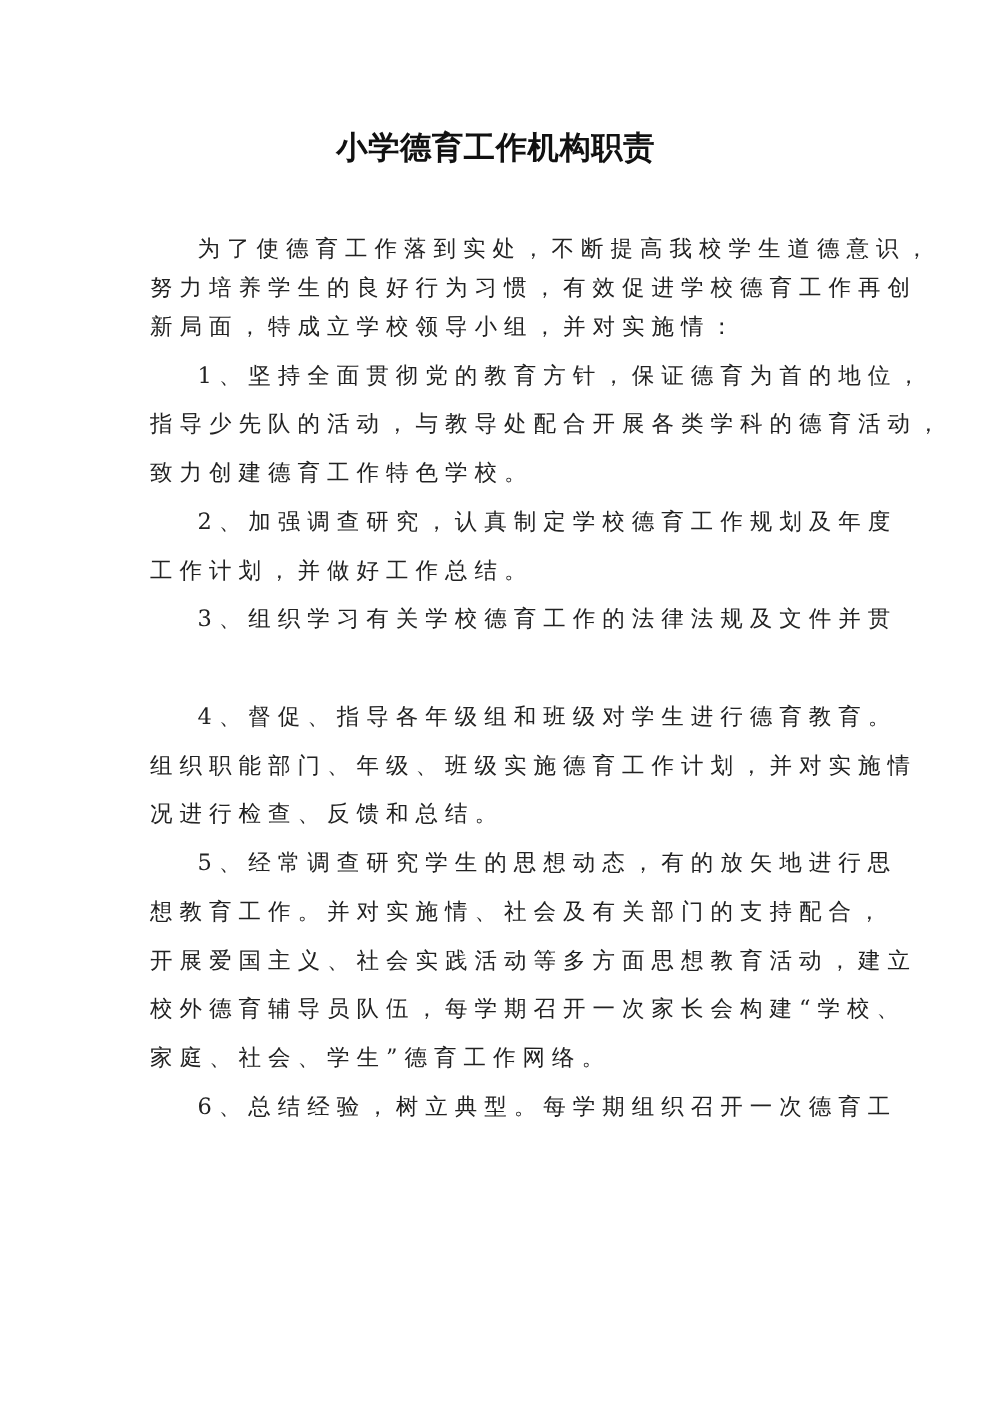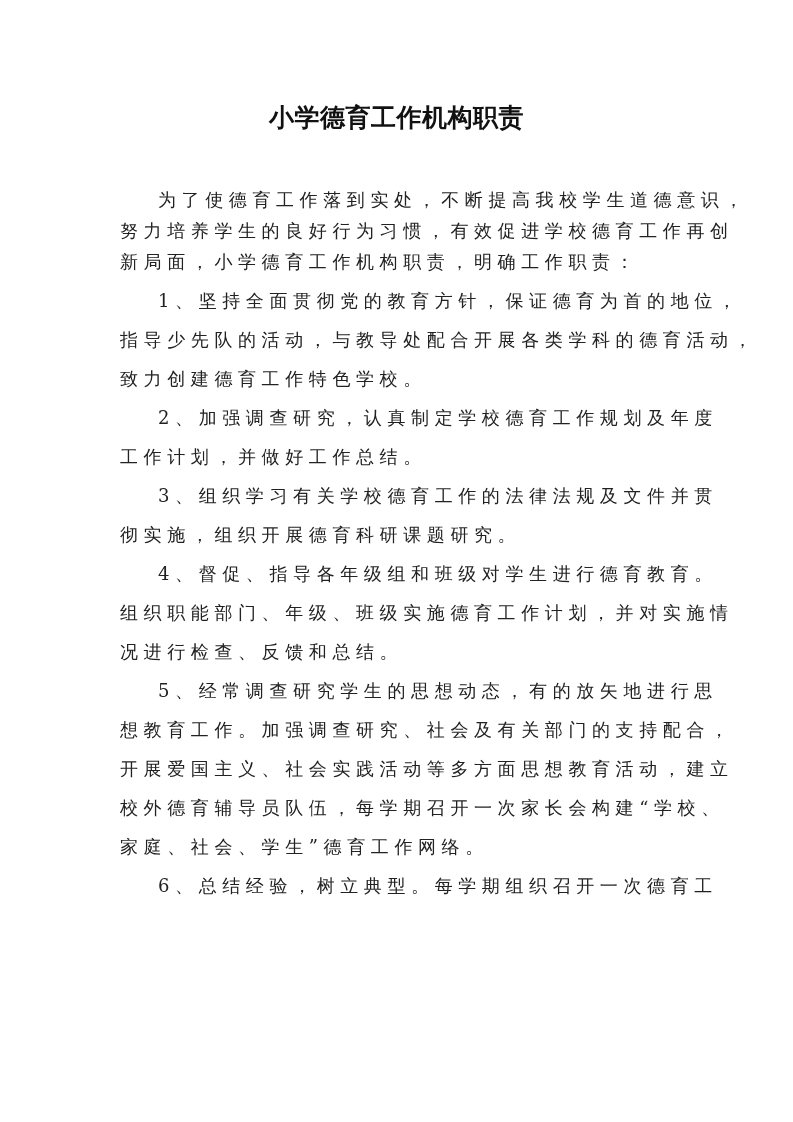--- a/index.html
+++ b/index.html
@@ -18,36 +18,35 @@
     .indent { left: 158px; }
   </style>
 </head>
 <body>
 
 <div class="page">
   <div class="title">小学德育工作机构职责</div>
 
   <div class="line" style="top:215px">努力培养学生的良好行为习惯，有效促进学校德育工作再创</div>
   <div class="line indent" style="top:184px">为了使德育工作落到实处，不断提高我校学生道德意识，</div>
-  <div class="line" style="top:246px">新局面，小学德育工作机构职责，明确工作职责：</div>
+  <div class="line" style="top:246px">新局面，特成立学校领导小组，并对实施情：</div>
 
   <div class="line indent" style="top:285px">1、坚持全面贯彻党的教育方针，保证德育为首的地位，</div>
   <div class="line" style="top:324px">指导少先队的活动，与教导处配合开展各类学科的德育活动，</div>
   <div class="line" style="top:363px">致力创建德育工作特色学校。</div>
 
   <div class="line indent" style="top:402px">2、加强调查研究，认真制定学校德育工作规划及年度</div>
   <div class="line" style="top:441px">工作计划，并做好工作总结。</div>
 
   <div class="line indent" style="top:480px">3、组织学习有关学校德育工作的法律法规及文件并贯</div>
-  <div class="line" style="top:519px">彻实施，组织开展德育科研课题研究。</div>
 
   <div class="line indent" style="top:558px">4、督促、指导各年级组和班级对学生进行德育教育。</div>
   <div class="line" style="top:597px">组织职能部门、年级、班级实施德育工作计划，并对实施情</div>
   <div class="line" style="top:636px">况进行检查、反馈和总结。</div>
 
   <div class="line indent" style="top:675px">5、经常调查研究学生的思想动态，有的放矢地进行思</div>
-  <div class="line" style="top:714px">想教育工作。加强调查研究、社会及有关部门的支持配合，</div>
+  <div class="line" style="top:714px">想教育工作。并对实施情、社会及有关部门的支持配合，</div>
   <div class="line" style="top:753px">开展爱国主义、社会实践活动等多方面思想教育活动，建立</div>
   <div class="line" style="top:831px">家庭、社会、学生”德育工作网络。</div>
   <div class="line" style="top:792px">校外德育辅导员队伍，每学期召开一次家长会构建“学校、</div>
 
   <div class="line indent" style="top:870px">6、总结经验，树立典型。每学期组织召开一次德育工</div>
 </div>
 
 </body></html>

